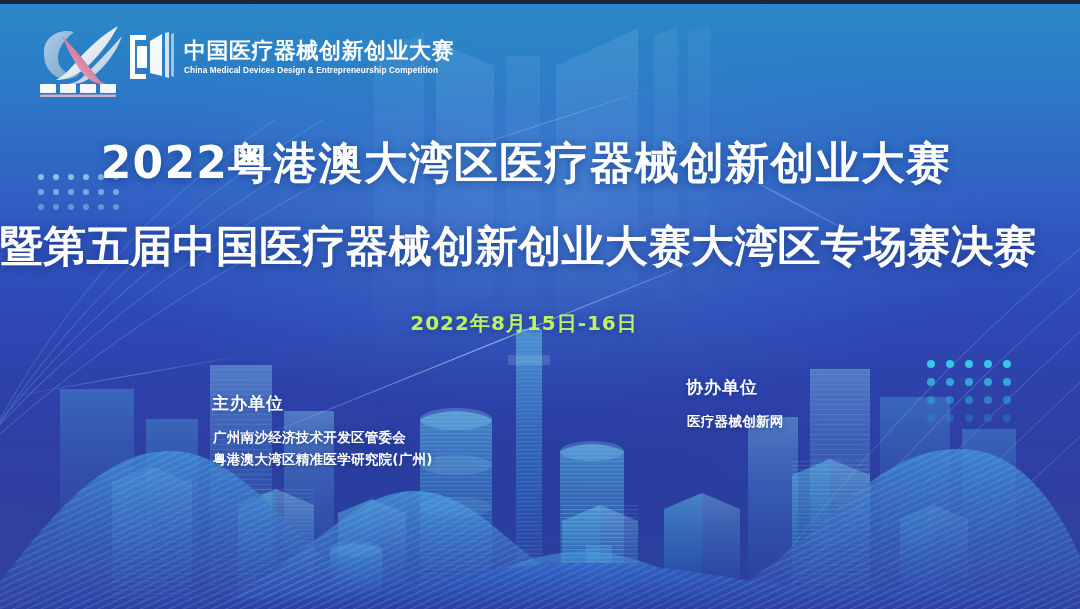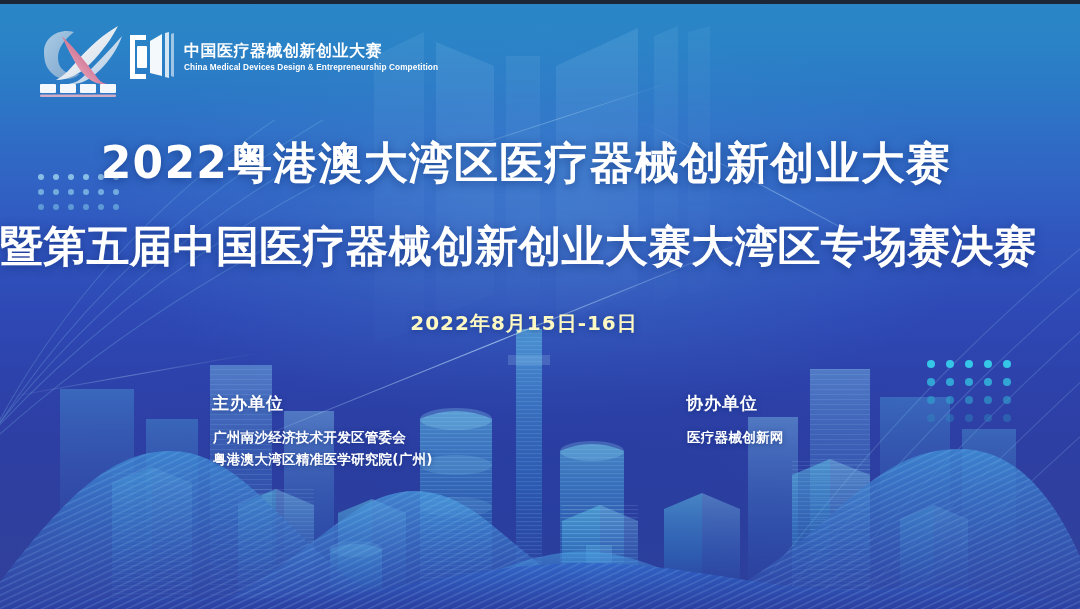--- a/index.html
+++ b/index.html
@@ -85,21 +85,21 @@
 
   
   .header{position:absolute;left:0;top:0;width:1080px;height:110px;z-index:40;}
   .logo-kc{position:absolute;left:34px;top:24px;width:96px;height:74px;}
   .logo-kc svg{width:100%;height:100%;display:block;}
   .logo-cmdc{position:absolute;left:128px;top:32px;display:flex;align-items:center;gap:10px;}
   .logo-door{width:46px;height:50px;}
   .logo-door svg{width:100%;height:100%;display:block;}
   .cmdc-text{display:flex;flex-direction:column;justify-content:center;line-height:1;}
   .cmdc-cn{
-    color:#ffffff;font-size:16px;font-weight:bold;letter-spacing:.5px;
+    color:#ffffff;font-size:22px;font-weight:bold;letter-spacing:.5px;
     font-family:"DejaVu Sans","Liberation Sans",sans-serif;
   }
   .cmdc-en{
     color:#ffffff;font-size:8.6px;font-weight:bold;margin-top:4px;letter-spacing:.1px;
     transform:scaleX(.96);transform-origin:left center;white-space:nowrap;
   }
 
   
   .titles{position:absolute;left:0;top:0;width:1080px;z-index:45;}
   .t1{
@@ -111,29 +111,29 @@
   }
   .t2{
     position:absolute;left:0;top:218px;width:972px;
     color:#ffffff;font-size:43px;font-weight:bold;letter-spacing:.2px;
     font-family:Liberation Serif, serif;
     text-shadow:0 2px 10px rgba(10,40,110,.55);
     white-space:nowrap;
   }
   .date{
     position:absolute;left:0;top:310px;width:1048px;text-align:center;
-    color:#fef9c3;font-size:20px;font-weight:bold;letter-spacing:1px;
+    color:#bef264;font-size:20px;font-weight:bold;letter-spacing:1px;
     font-family:"DejaVu Sans","Liberation Sans",sans-serif;
     text-shadow:0 1px 6px rgba(10,40,110,.5);
   }
 
   
   .org{position:absolute;z-index:45;color:#fff;}
   .org.left{left:202px;top:392px;}
-  .org.right{left:676px;top:392px;}
+  .org.right{left:676px;top:376px;}
   .org h4{
     margin:0 0 11px 10px;font-size:17px;font-weight:bold;letter-spacing:1px;
     font-family:"DejaVu Sans","Liberation Sans",sans-serif;
     text-shadow:0 1px 5px rgba(10,40,110,.55);
   }
   .org ul{margin:11px;padding:0;list-style:none;}
   .org li{
     font-size:13.6px;font-weight:bold;line-height:1.62;letter-spacing:.2px;
     font-family:"DejaVu Sans","Liberation Sans",sans-serif;
     text-shadow:0 1px 5px rgba(10,40,110,.5);

